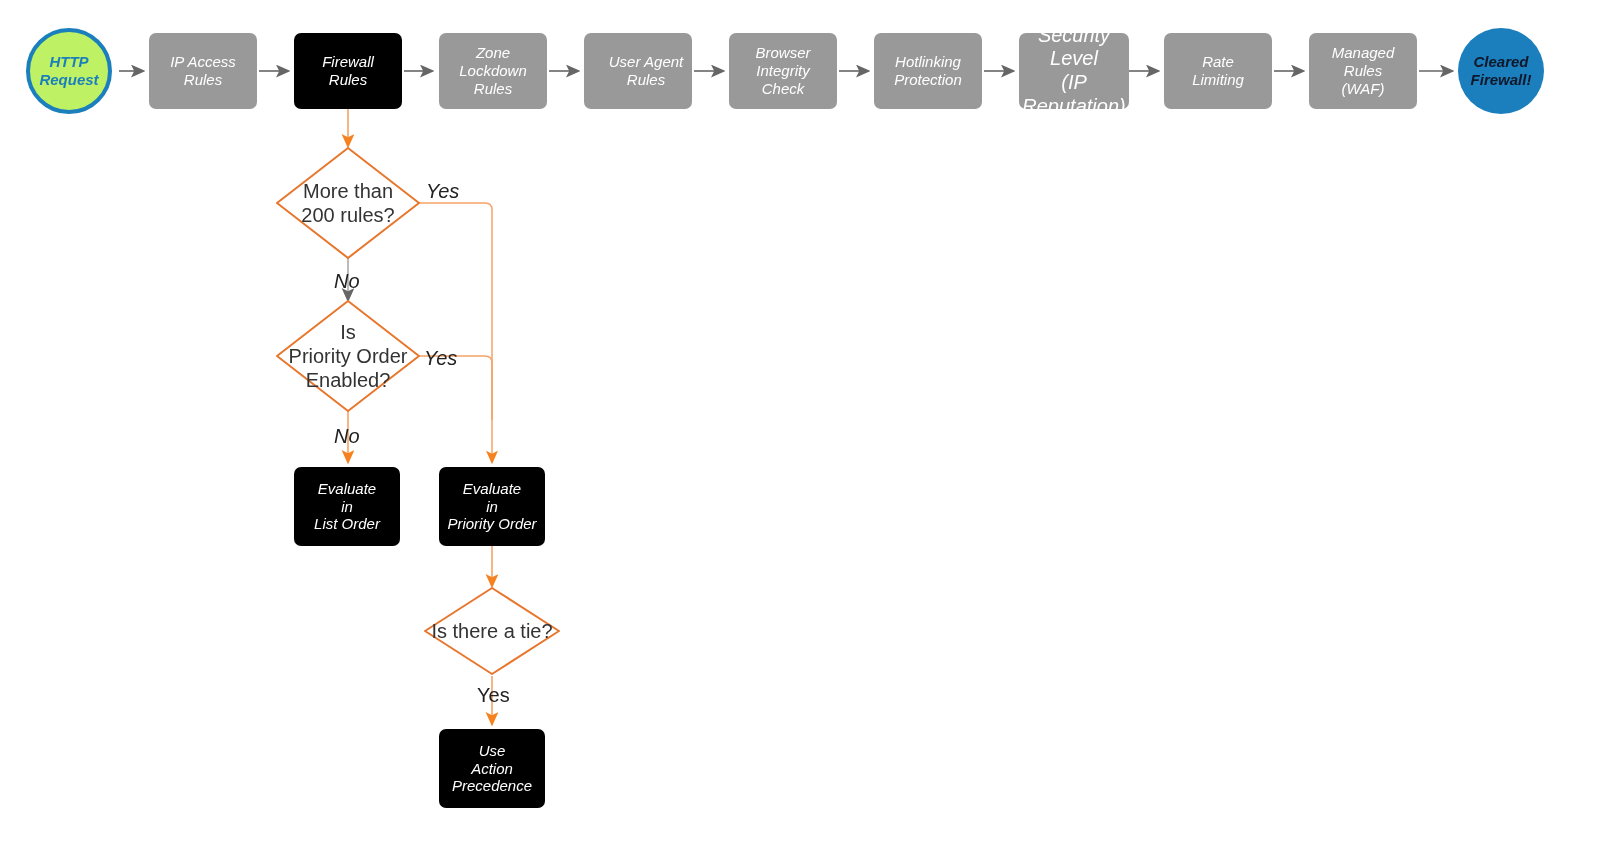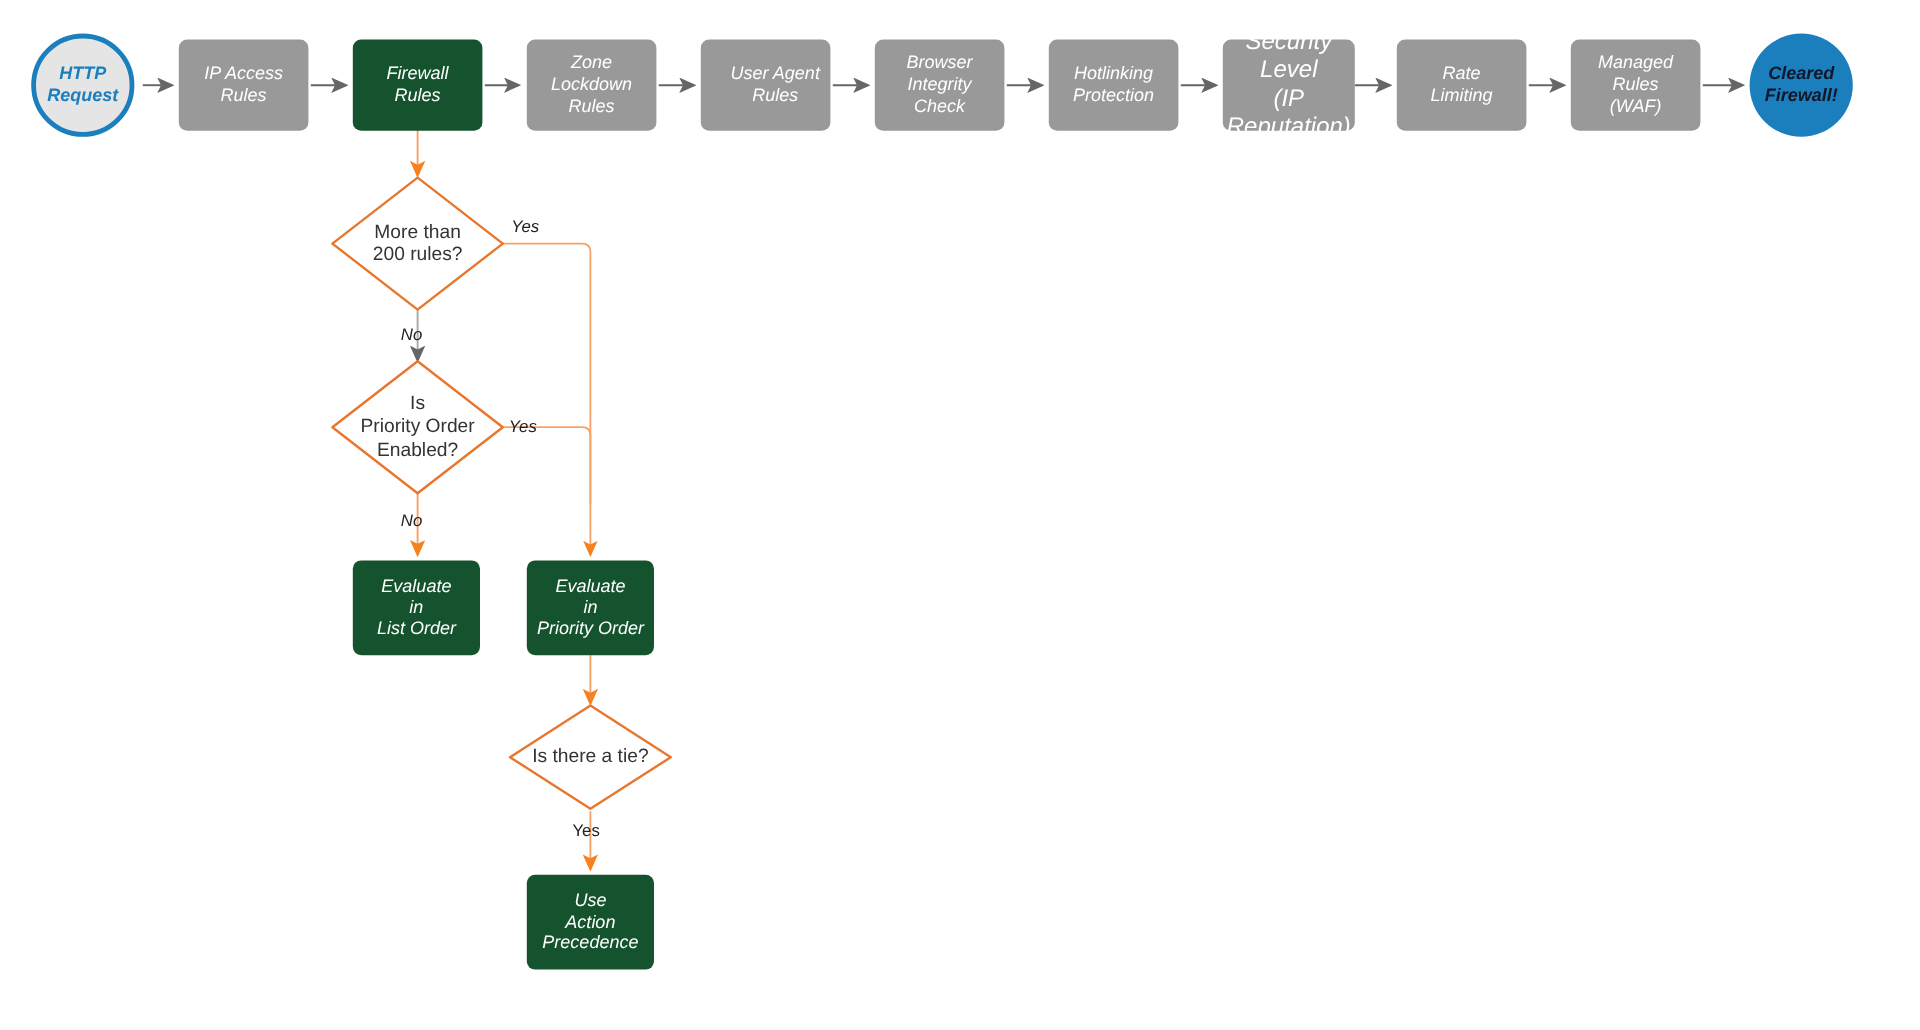--- a/index.html
+++ b/index.html
@@ -38,56 +38,56 @@
   }
   .box {
     border-radius: 7px;
     color: #ffffff;
     font-style: italic;
     font-size: 15px;
     padding: 2px 4px;
     white-space: pre-line;
   }
   .box.gray  { background: #999999; }
-  .box.orange{ background: #14532d; }
+  .box.orange{ background: #000000; }
 
   .circle {
     border-radius: 50%;
     font-style: italic;
     font-weight: bold;
     font-size: 15px;
     white-space: pre-line;
     line-height: 1.2;
   }
   .circle.start {
-    background: #e5e5e5;
+    background: #bef264;
     border: 4px solid #1b7fbd;
     color: #1b7fbd;
   }
   .circle.end {
     background: #1b7fbd;
     color: #0f172a;
   }
 
   .diamond-label {
     position: absolute;
     display: flex;
     align-items: center;
     justify-content: center;
     text-align: center;
     color: #333333;
-    font-size: 16px;
+    font-size: 20px;
     white-space: pre-line;
     line-height: 1.2;
     pointer-events: none;
   }
 
   .edge-label {
     position: absolute;
-    font-size: 14px;
+    font-size: 20px;
     color: #222222;
     white-space: nowrap;
   }
   .edge-label.ital { font-style: italic; }
 </style>
 </head>
 <body>
 
 <div id="canvas">
 

